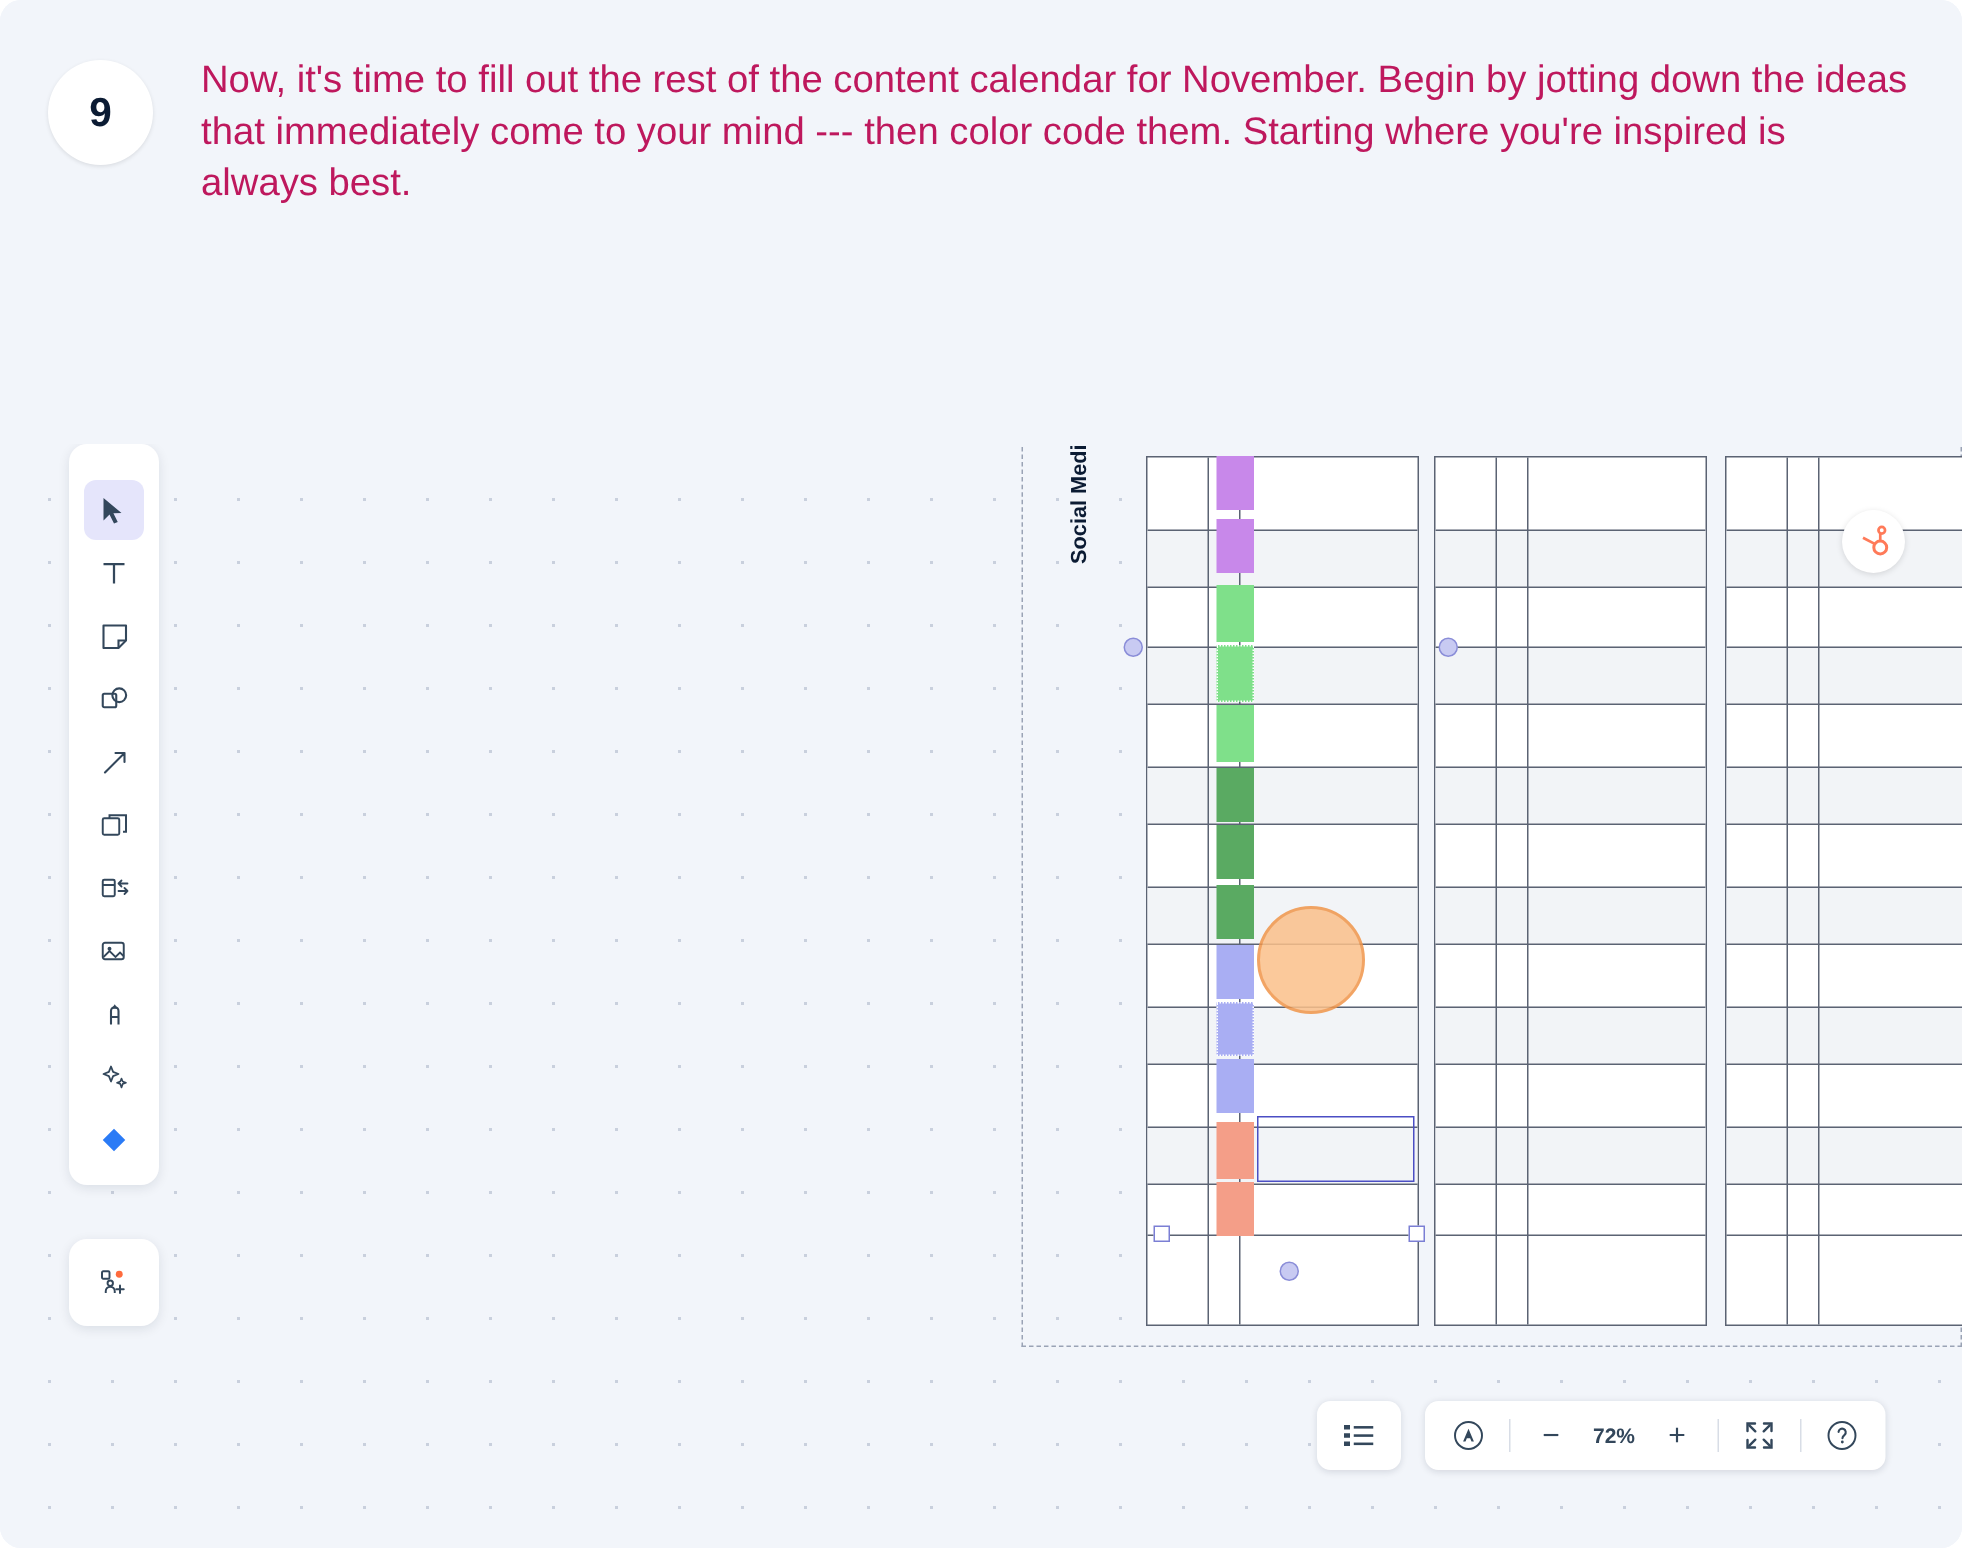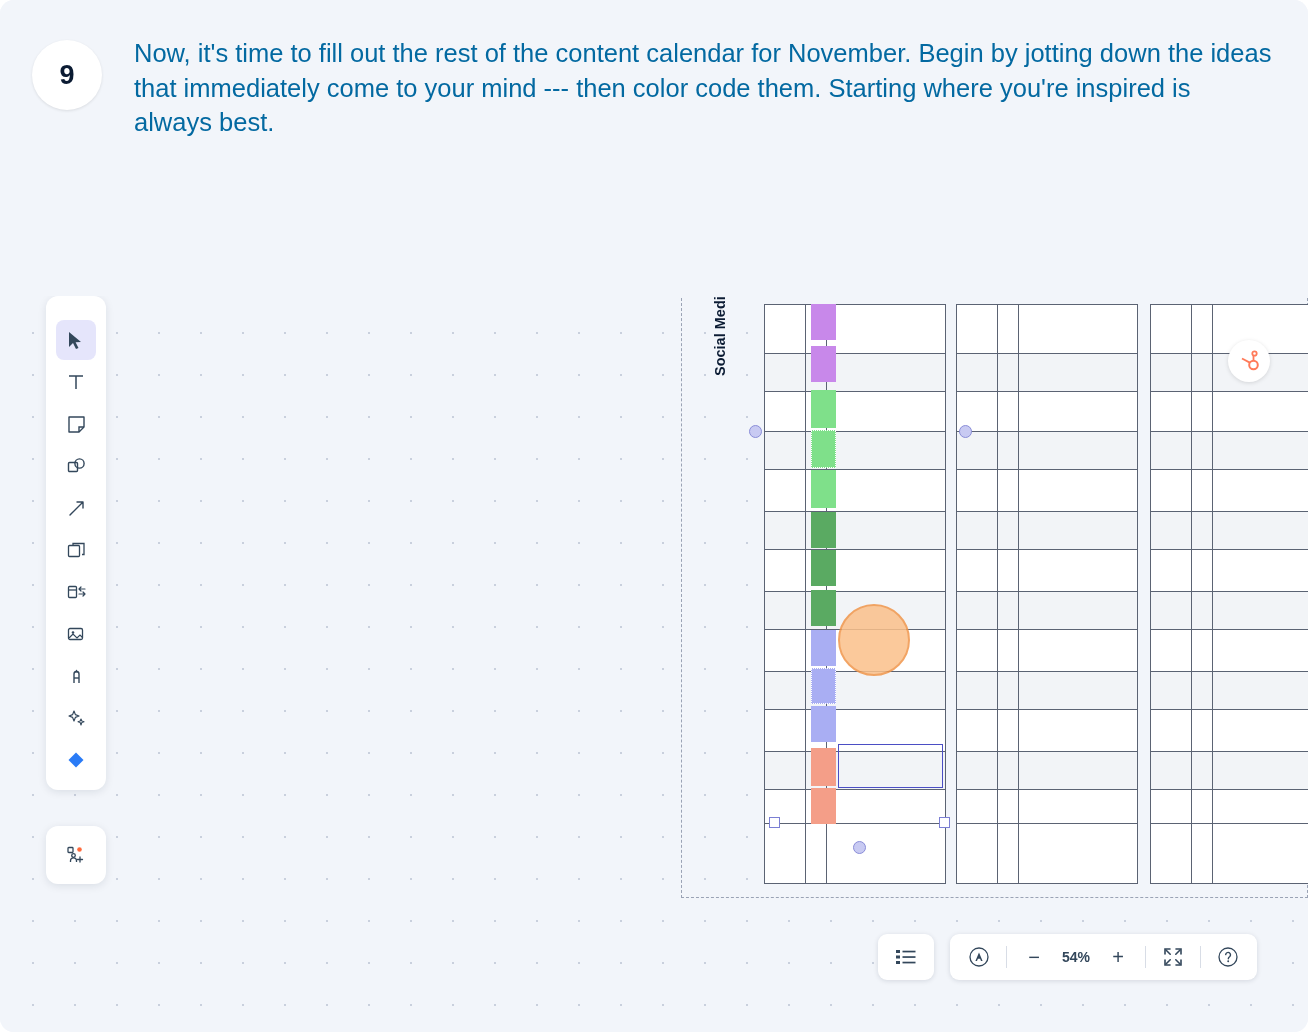--- a/index.html
+++ b/index.html
@@ -36,21 +36,21 @@
     align-items: center;
     justify-content: center;
     font-size: 27px;
     font-weight: bold;
     color: #0b1b33;
   }
   .instr-body {
     position: absolute;
     left: 134px; top: 36px;
     width: 1140px;
-    color: #0369a1;
+    color: #be185d;
     font-size: 25.5px;
     line-height: 34.5px;
   }
   .instr-body p { margin: 0 0 30px 0; }
   .instr-body p:last-child { margin-bottom: 0; }
 
   
   .canvas {
     position: absolute;
     left: 0; top: 296px;
@@ -490,21 +490,21 @@
 
     <div class="zoombar">
       <div class="zb-item">
         <svg width="22" height="22" viewBox="0 0 22 22">
             <circle cx="11" cy="11" r="9" stroke="#33475b" stroke-width="1.3" fill="none"></circle>
             <path d="M11 6.5l3.6 8.5h-1.6l-.9-2.2H9.9L9 15H7.4z" fill="#33475b"></path>
           </svg>
       </div>
       <div class="zb-sep"></div>
       <div class="zb-item">−</div>
-      <div class="zoom-value">54%</div>
+      <div class="zoom-value">72%</div>
       <div class="zb-item">+</div>
       <div class="zb-sep"></div>
       <div class="zb-item">
         <svg width="20" height="20" viewBox="0 0 20 20" fill="none" stroke="#33475b" stroke-width="1.6" stroke-linecap="round">
           <path d="M2 7V2h5M18 7V2h-5M2 13v5h5M18 13v5h-5"></path>
           <path d="M3.2 3.2l4 4M16.8 3.2l-4 4M3.2 16.8l4-4M16.8 16.8l-4-4"></path>
         </svg>
       </div>
       <div class="zb-sep"></div>
       <div class="zb-item">

